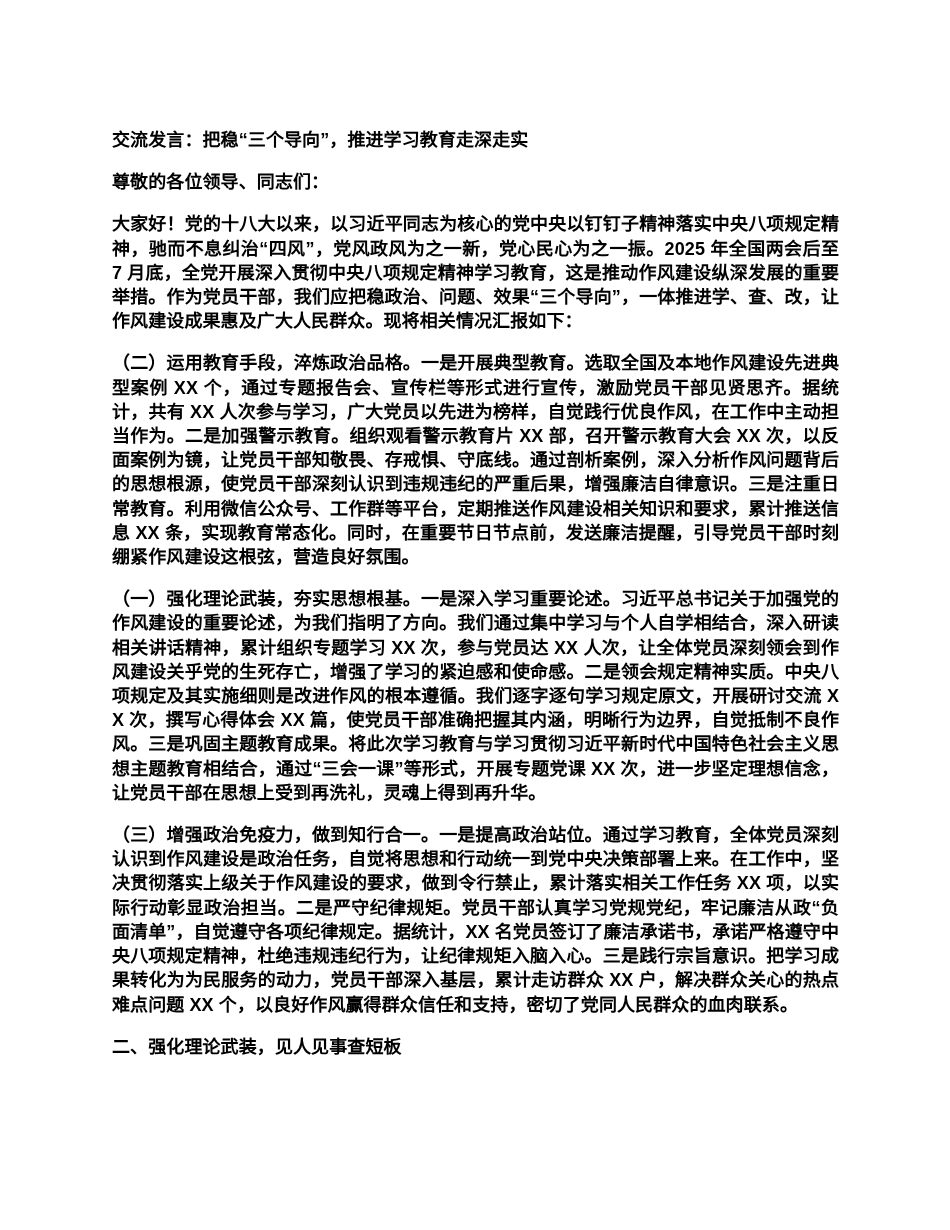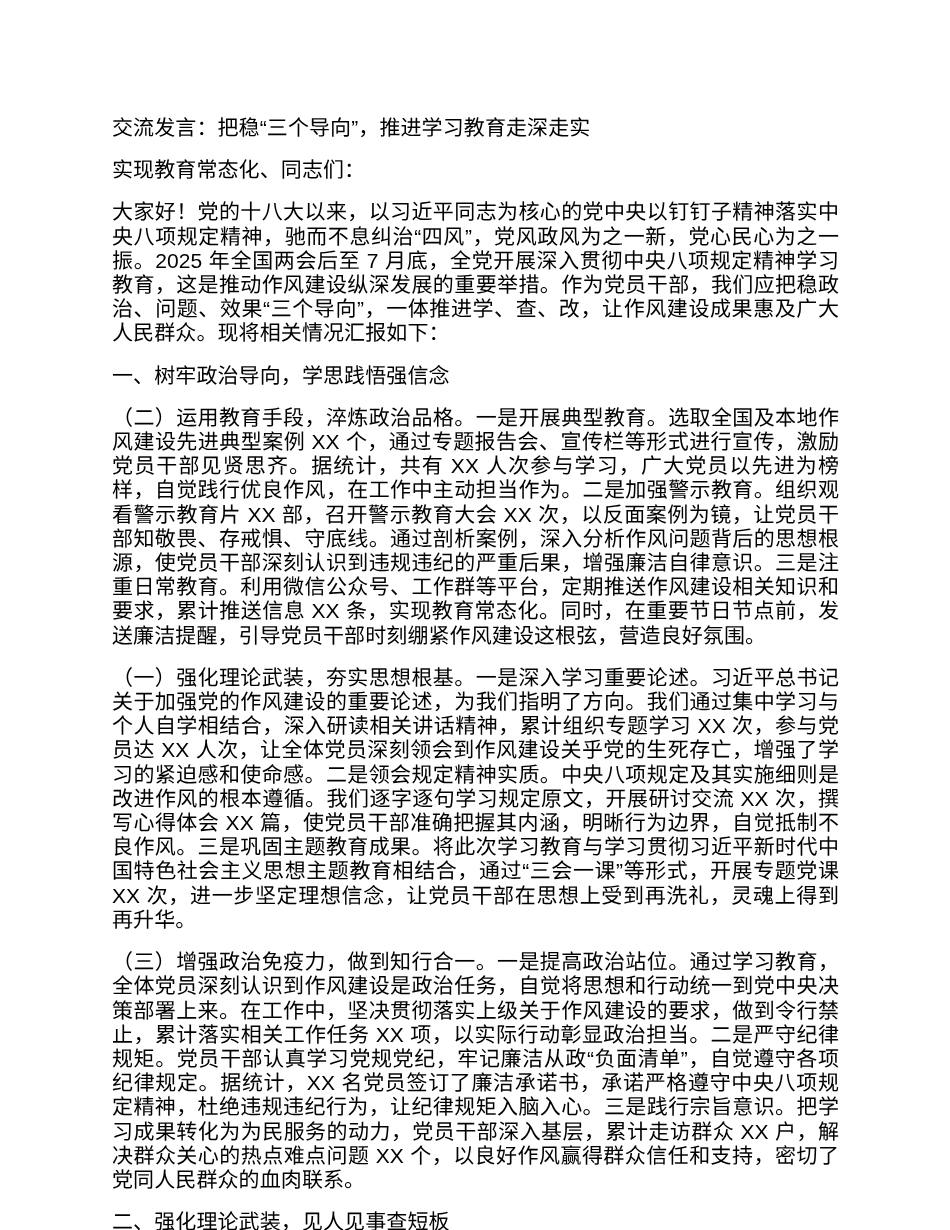--- a/index.html
+++ b/index.html
@@ -21,27 +21,28 @@
     box-sizing: border-box;
     overflow: hidden;
   }
   .content {
     position: absolute;
     left: 112px;
     top: 112px;
     width: 727px;
   }
   .para {
-    margin: 4px 0 18px 0;
-    font-size: 21px;
+    margin: 16px 0 18px 0;
+    font-size: 18px;
     line-height: 24.2px;
     text-align: justify;
     text-justify: inter-ideograph;
     word-break: break-all;
     letter-spacing: 0.1px;
+    font-weight: bold;
   }
   .para:last-child {
     margin-bottom: 0;
   }
   .title {
     margin-bottom: 18px;
   }
   .salutation {
     margin-bottom: 18px;
   }
@@ -57,25 +58,24 @@
   }
 </style>
 </head>
 <body>
 
 <div class="page">
   <div class="content">
 
     <p class="para title">交流发言：把稳“三个导向”，推进学习教育走深走实</p>
 
-    <p class="para salutation">实现教育常态化、同志们：</p>
+    <p class="para salutation">尊敬的各位领导、同志们：</p>
 
     <p class="para body-para">大家好！党的十八大以来，以习近平同志为核心的党中央以钉钉子精神落实中央八项规定精神，驰而不息纠治“四风”，党风政风为之一新，党心民心为之一振。2025 年全国两会后至 7 月底，全党开展深入贯彻中央八项规定精神学习教育，这是推动作风建设纵深发展的重要举措。作为党员干部，我们应把稳政治、问题、效果“三个导向”，一体推进学、查、改，让作风建设成果惠及广大人民群众。现将相关情况汇报如下：</p>
 
-    <p class="para heading">一、树牢政治导向，学思践悟强信念</p>
 
 
     <p class="para body-para subpara">（二）运用教育手段，淬炼政治品格。一是开展典型教育。选取全国及本地作风建设先进典型案例 XX 个，通过专题报告会、宣传栏等形式进行宣传，激励党员干部见贤思齐。据统计，共有 XX 人次参与学习，广大党员以先进为榜样，自觉践行优良作风，在工作中主动担当作为。二是加强警示教育。组织观看警示教育片 XX 部，召开警示教育大会 XX 次，以反面案例为镜，让党员干部知敬畏、存戒惧、守底线。通过剖析案例，深入分析作风问题背后的思想根源，使党员干部深刻认识到违规违纪的严重后果，增强廉洁自律意识。三是注重日常教育。利用微信公众号、工作群等平台，定期推送作风建设相关知识和要求，累计推送信息 XX 条，实现教育常态化。同时，在重要节日节点前，发送廉洁提醒，引导党员干部时刻绷紧作风建设这根弦，营造良好氛围。</p>
 
     <p class="para body-para subpara">（一）强化理论武装，夯实思想根基。一是深入学习重要论述。习近平总书记关于加强党的作风建设的重要论述，为我们指明了方向。我们通过集中学习与个人自学相结合，深入研读相关讲话精神，累计组织专题学习 XX 次，参与党员达 XX 人次，让全体党员深刻领会到作风建设关乎党的生死存亡，增强了学习的紧迫感和使命感。二是领会规定精神实质。中央八项规定及其实施细则是改进作风的根本遵循。我们逐字逐句学习规定原文，开展研讨交流 XX 次，撰写心得体会 XX 篇，使党员干部准确把握其内涵，明晰行为边界，自觉抵制不良作风。三是巩固主题教育成果。将此次学习教育与学习贯彻习近平新时代中国特色社会主义思想主题教育相结合，通过“三会一课”等形式，开展专题党课 XX 次，进一步坚定理想信念，让党员干部在思想上受到再洗礼，灵魂上得到再升华。</p>
 
     <p class="para body-para subpara">（三）增强政治免疫力，做到知行合一。一是提高政治站位。通过学习教育，全体党员深刻认识到作风建设是政治任务，自觉将思想和行动统一到党中央决策部署上来。在工作中，坚决贯彻落实上级关于作风建设的要求，做到令行禁止，累计落实相关工作任务 XX 项，以实际行动彰显政治担当。二是严守纪律规矩。党员干部认真学习党规党纪，牢记廉洁从政“负面清单”，自觉遵守各项纪律规定。据统计，XX 名党员签订了廉洁承诺书，承诺严格遵守中央八项规定精神，杜绝违规违纪行为，让纪律规矩入脑入心。三是践行宗旨意识。把学习成果转化为为民服务的动力，党员干部深入基层，累计走访群众 XX 户，解决群众关心的热点难点问题 XX 个，以良好作风赢得群众信任和支持，密切了党同人民群众的血肉联系。</p>
 
     <p class="para heading">二、强化理论武装，见人见事查短板</p>
 

